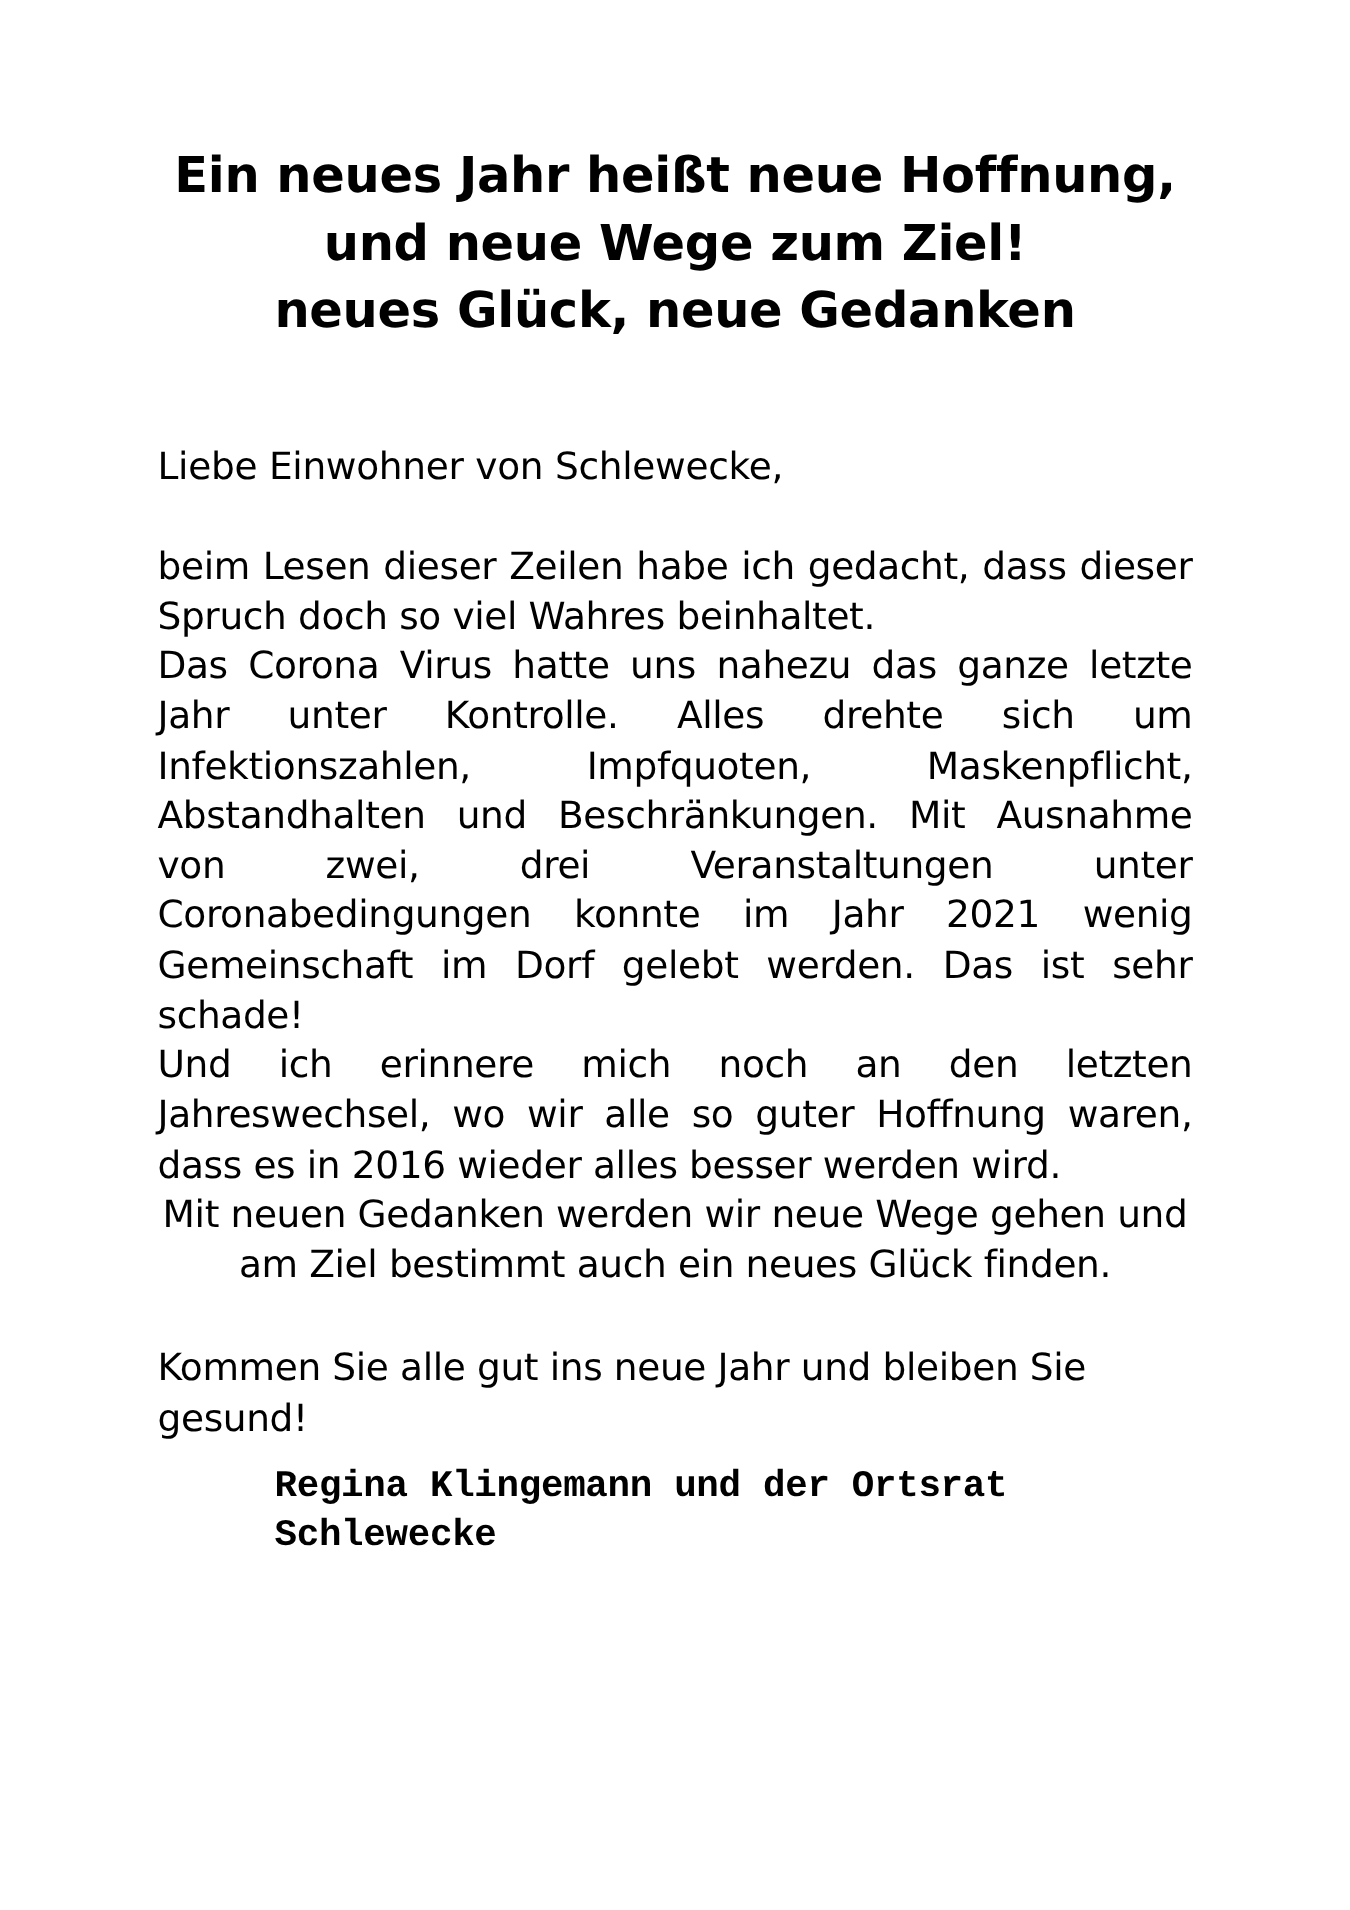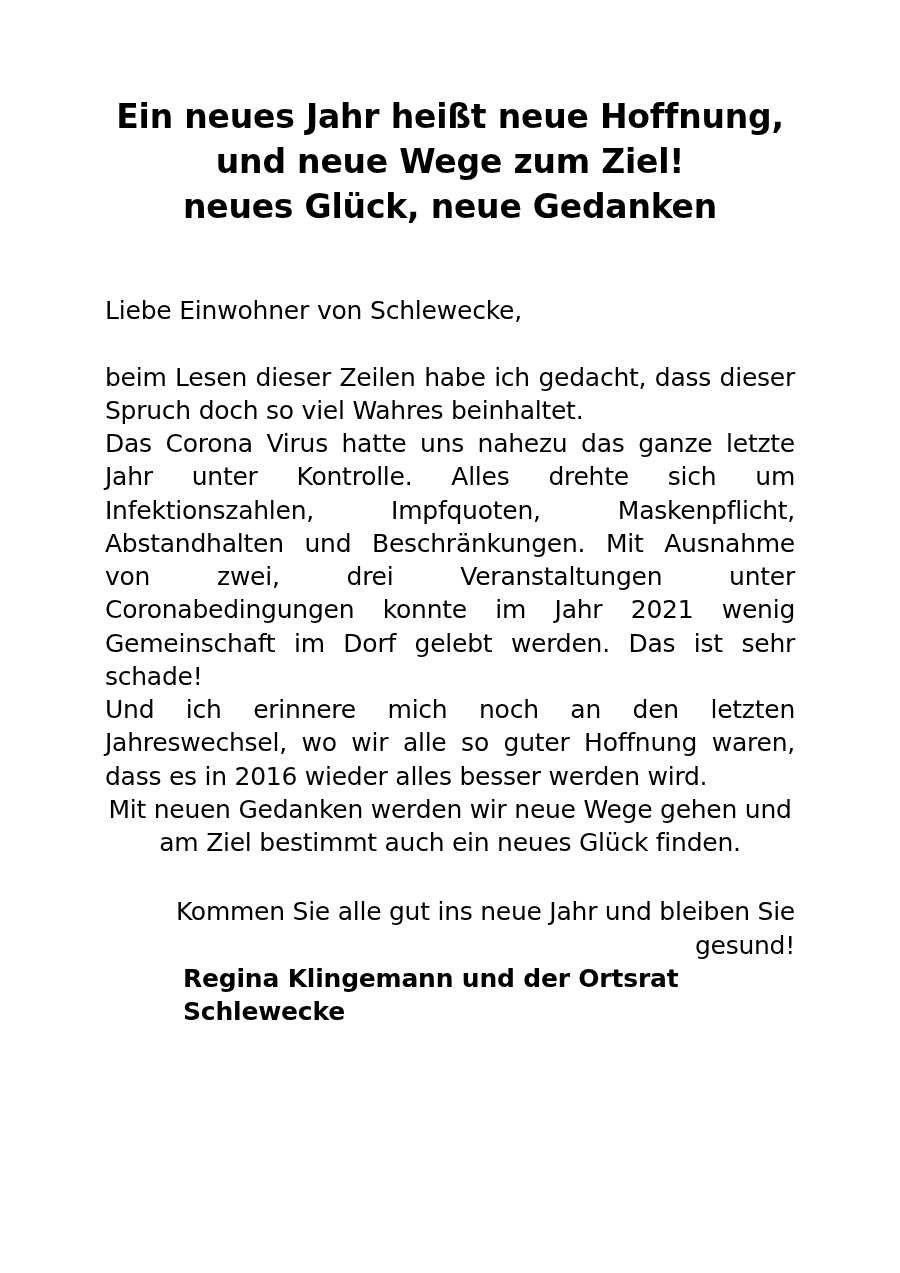--- a/index.html
+++ b/index.html
@@ -53,28 +53,30 @@
     text-justify: inter-word;
   }
   p.para.nojust {
     text-align: center;
   }
   .closing {
     margin-top: 36px;
     font-size: 25px;
     line-height: 1.33;
     letter-spacing: -0.25px;
-    text-align: right;
+    text-align: left;
   }
   .signature {
+    margin-top: 12px;
     font-size: 25px;
     line-height: 1.33;
     letter-spacing: -0.2px;
     font-weight: bold;
     padding-left: 78px;
+    font-family: Liberation Mono, monospace;
   }
 </style>
 </head>
 <body>
 
 <div class="page">
 
   <div class="heading">
     <span class="hl">Ein neues Jahr heißt neue Hoffnung,</span>
     <span class="hl">und neue Wege zum Ziel!</span>

